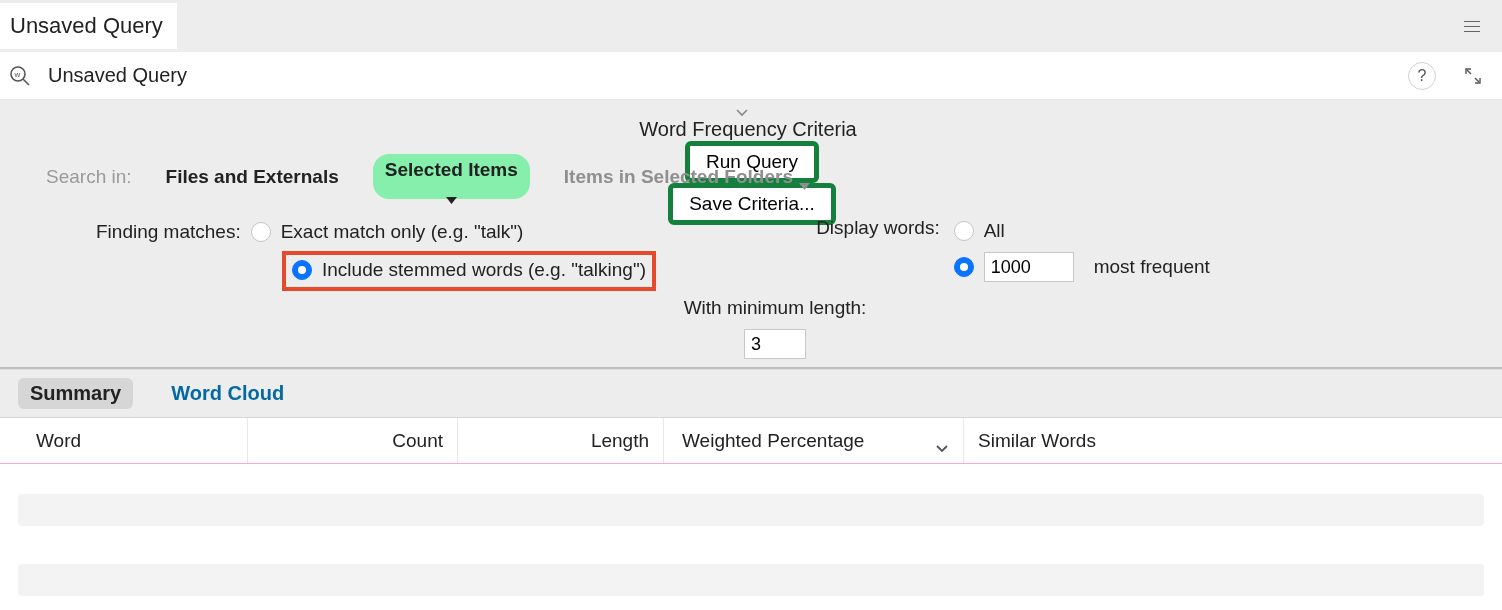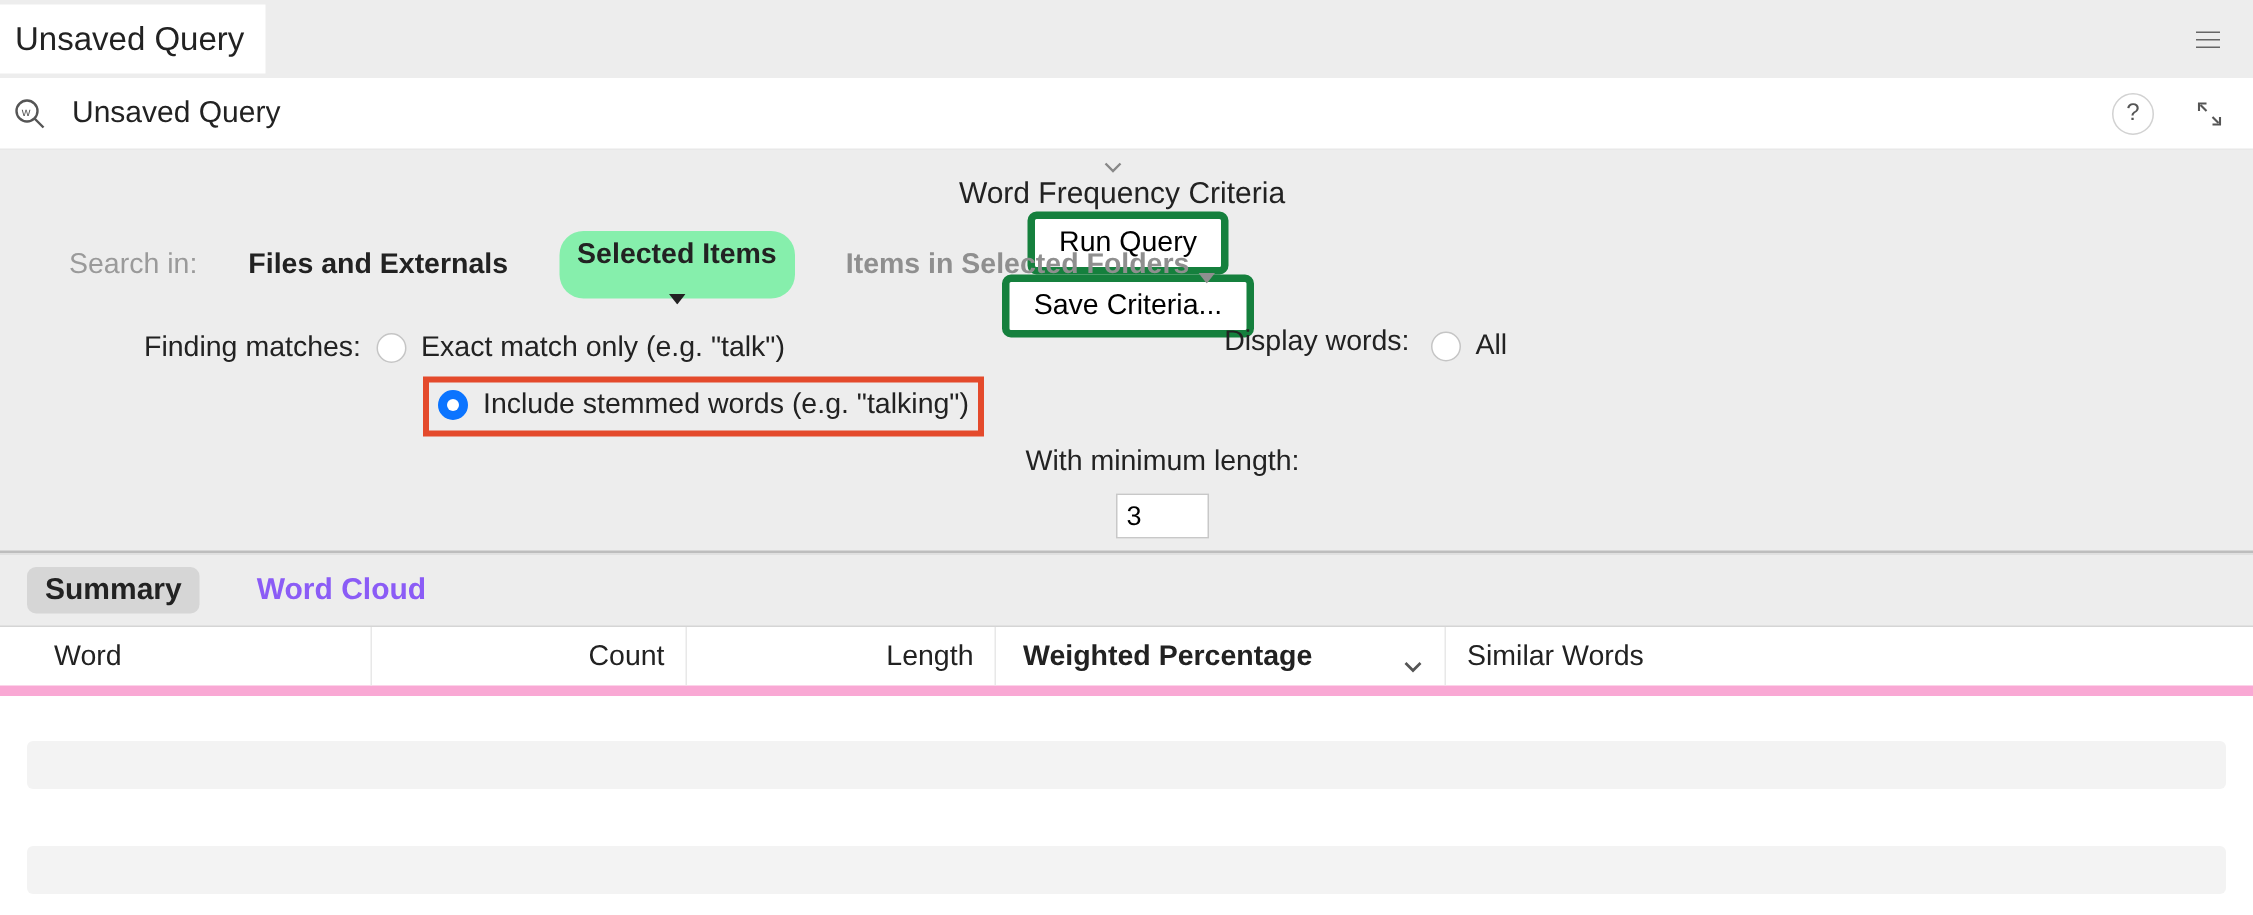--- a/index.html
+++ b/index.html
@@ -192,51 +192,51 @@
     align-items: center;
     background: #ededed;
     padding: 8px 0 8px 18px;
     gap: 26px;
     border-top: 1px solid #e0e0e0;
     border-bottom: 1px solid #d5d5d5;
   }
   .tab {
     font-size: 20px;
     font-weight: 600;
-    color: #8b5cf6;
+    color: #0369a1;
     padding: 4px 12px;
     border-radius: 6px;
   }
   .tab.active {
     background: #d6d6d6;
     color: #222;
   }
 
   
   .table-area { background: #fff; }
   .table-header {
     display: flex;
     align-items: center;
     height: 46px;
-    border-bottom: 7px solid #f9a8d4;
+    border-bottom: 1px solid #f9a8d4;
   }
   .th {
     font-size: 19px;
     font-weight: 400;
     padding: 0 14px;
     border-right: 1px solid #e8e8e8;
     height: 100%;
     display: flex;
     align-items: center;
     white-space: nowrap;
   }
   .th.word   { width: 248px; padding-left: 36px; }
   .th.length { width: 206px; justify-content: flex-end; }
   .th.count  { width: 210px; justify-content: flex-end; }
-  .th.wpct   { width: 300px; font-weight: 700; justify-content: flex-start; padding-left: 18px; gap: 20px; }
+  .th.wpct   { width: 300px; font-weight: 400; justify-content: flex-start; padding-left: 18px; gap: 20px; }
   .th.similar{ flex: 1; border-right: none; padding-left: 14px; }
   .sort-chev { width: 14px; height: 10px; margin-left: auto; }
 
   
   .body-rows { padding: 30px 18px; }
   .ph-row {
     height: 32px;
     background: #f3f3f3;
     border-radius: 4px;
     margin-bottom: 38px;
@@ -329,20 +329,25 @@
 
     <div class="right-col">
       <div class="display-label-col">
         <span class="field-label">Display words:</span>
       </div>
       <div class="disp-opts">
         <div class="row">
           <span class="radio"></span>
           <span>All</span>
         </div>
+        <div class="row">
+          <span class="radio checked"></span>
+          <input class="text-input" style="width: 90px;" value="1000">
+          <span class="mostfreq">most frequent</span>
+        </div>
       </div>
     </div>
   </div>
 
   <div class="row minlen-row">
     <span class="field-label">With minimum length:</span>
     <input class="text-input" style="width: 62px;" value="3">
   </div>
 
 </div>

